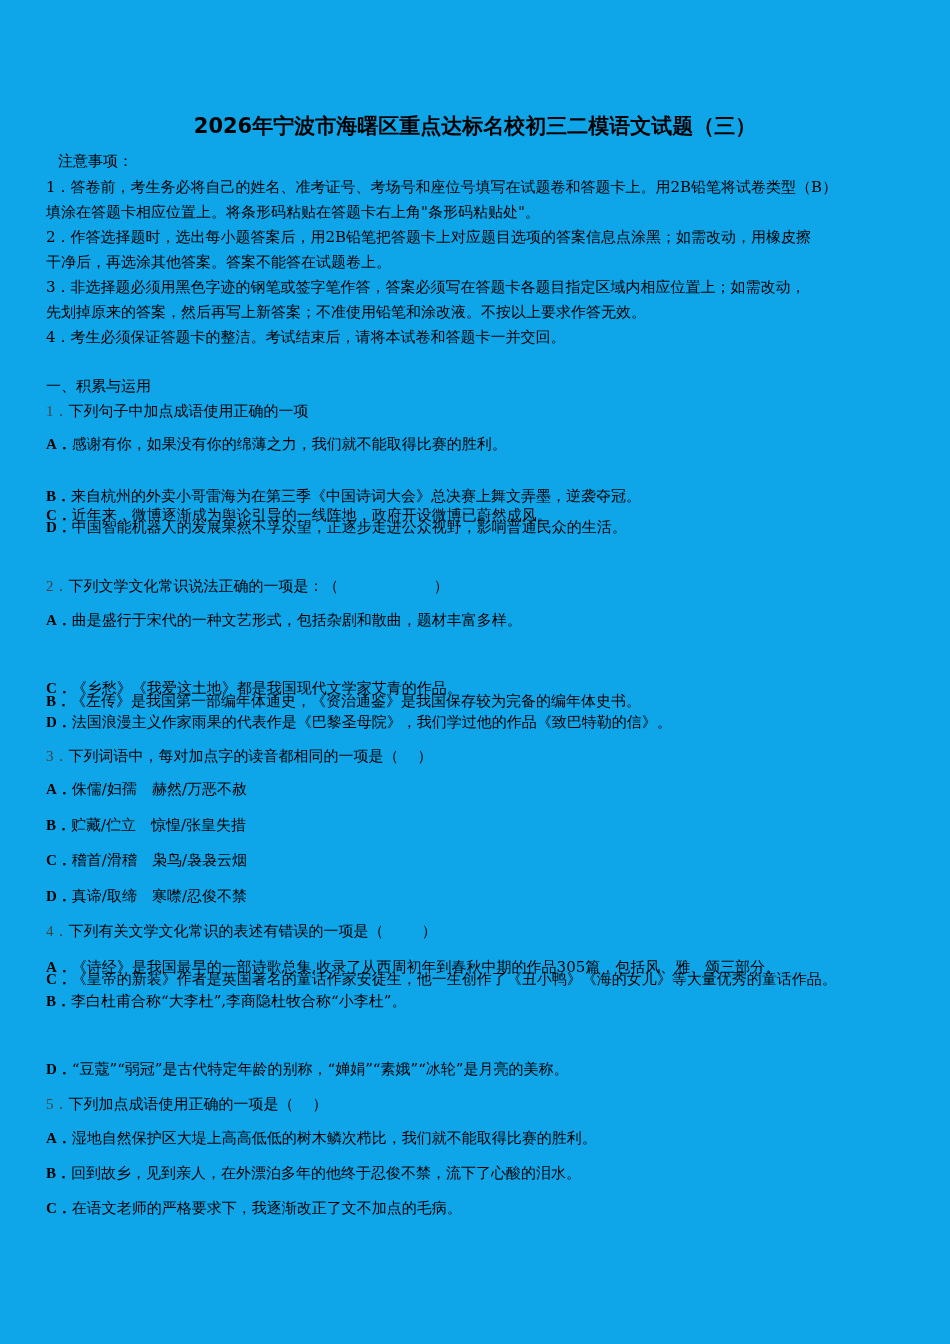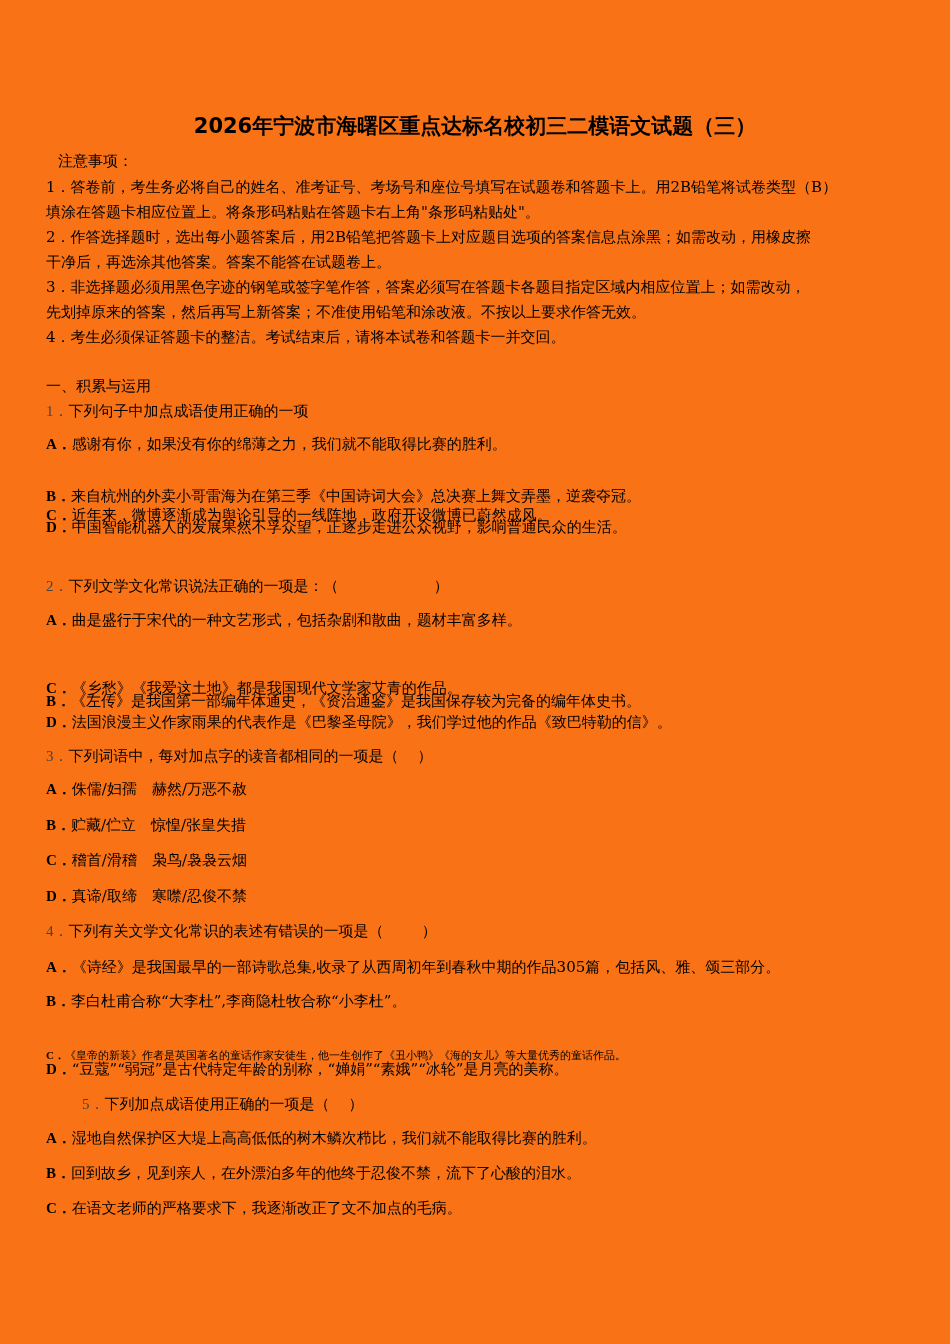--- a/index.html
+++ b/index.html
@@ -1,18 +1,18 @@
 <!DOCTYPE html>
 <html><head>
 <meta charset="utf-8">
 <style>
   html, body { margin: 0; padding: 0; background: #ffffff; }
   body { width: 950px; height: 1344px; position: relative; overflow: hidden;
          font-family: "DejaVu Serif", "Liberation Serif", serif; color: #000; }
-  .page { position: absolute; left: 0; top: 0; width: 950px; height: 1344px; background: #f97316; }
+  .page { position: absolute; left: 0; top: 0; width: 950px; height: 1344px; background: #0ea5e9; }
   .title { position: absolute; top: 112px; left: 0; width: 950px; text-align: center;
            font-family: "DejaVu Sans", "Liberation Sans", sans-serif; font-weight: bold;
            font-size: 21px; letter-spacing: 0px; line-height: 28px; }
   .line { position: absolute; left: 46px; white-space: nowrap; font-size: 15px; line-height: 22px; }
   .notice { font-size: 15px; }
   .opt-letter { font-weight: bold; font-family: "Liberation Serif", serif; }
   .qnum { color: #444; font-family: "Liberation Serif", serif; }
 </style>
 </head>
 <body>
@@ -82,28 +82,28 @@
 
   <div class="line" style="top:920px;">
     <span class="qnum">4．</span><span style="white-space:pre">下列有关文学文化常识的表述有错误的一项是（        ）</span>
   </div>
   <div class="line" style="top:956px;">
     <span class="opt-letter">A．</span><span>《诗经》是我国最早的一部诗歌总集,收录了从西周初年到春秋中期的作品305篇，包括风、雅、颂三部分。</span>
   </div>
   <div class="line" style="top:990px;">
     <span class="opt-letter">B．</span><span>李白杜甫合称“大李杜”,李商隐杜牧合称“小李杜”。</span>
   </div>
-  <div class="line" style="top:1044px; font-size:11px;">
+  <div class="line" style="top:968px; font-size:15px;">
     <span class="opt-letter">C．</span><span>《皇帝的新装》作者是英国著名的童话作家安徒生，他一生创作了《丑小鸭》《海的女儿》等大量优秀的童话作品。</span>
   </div>
   <div class="line" style="top:1058px;">
     <span class="opt-letter">D．</span><span>“豆蔻”“弱冠”是古代特定年龄的别称，“婵娟”“素娥”“冰轮”是月亮的美称。</span>
   </div>
 
-  <div class="line" style="top:1093px;margin-left:36px;">
+  <div class="line" style="top:1093px;">
     <span class="qnum">5．</span><span style="white-space:pre">下列加点成语使用正确的一项是（    ）</span>
   </div>
   <div class="line" style="top:1127px;">
     <span class="opt-letter">A．</span><span>湿地自然保护区大堤上高高低低的树木鳞次栉比，我们就不能取得比赛的胜利。</span>
   </div>
   <div class="line" style="top:1162px;">
     <span class="opt-letter">B．</span><span>回到故乡，见到亲人，在外漂泊多年的他终于忍俊不禁，流下了心酸的泪水。</span>
   </div>
   <div class="line" style="top:1197px;">
     <span class="opt-letter">C．</span><span>在语文老师的严格要求下，我逐渐改正了文不加点的毛病。</span>

